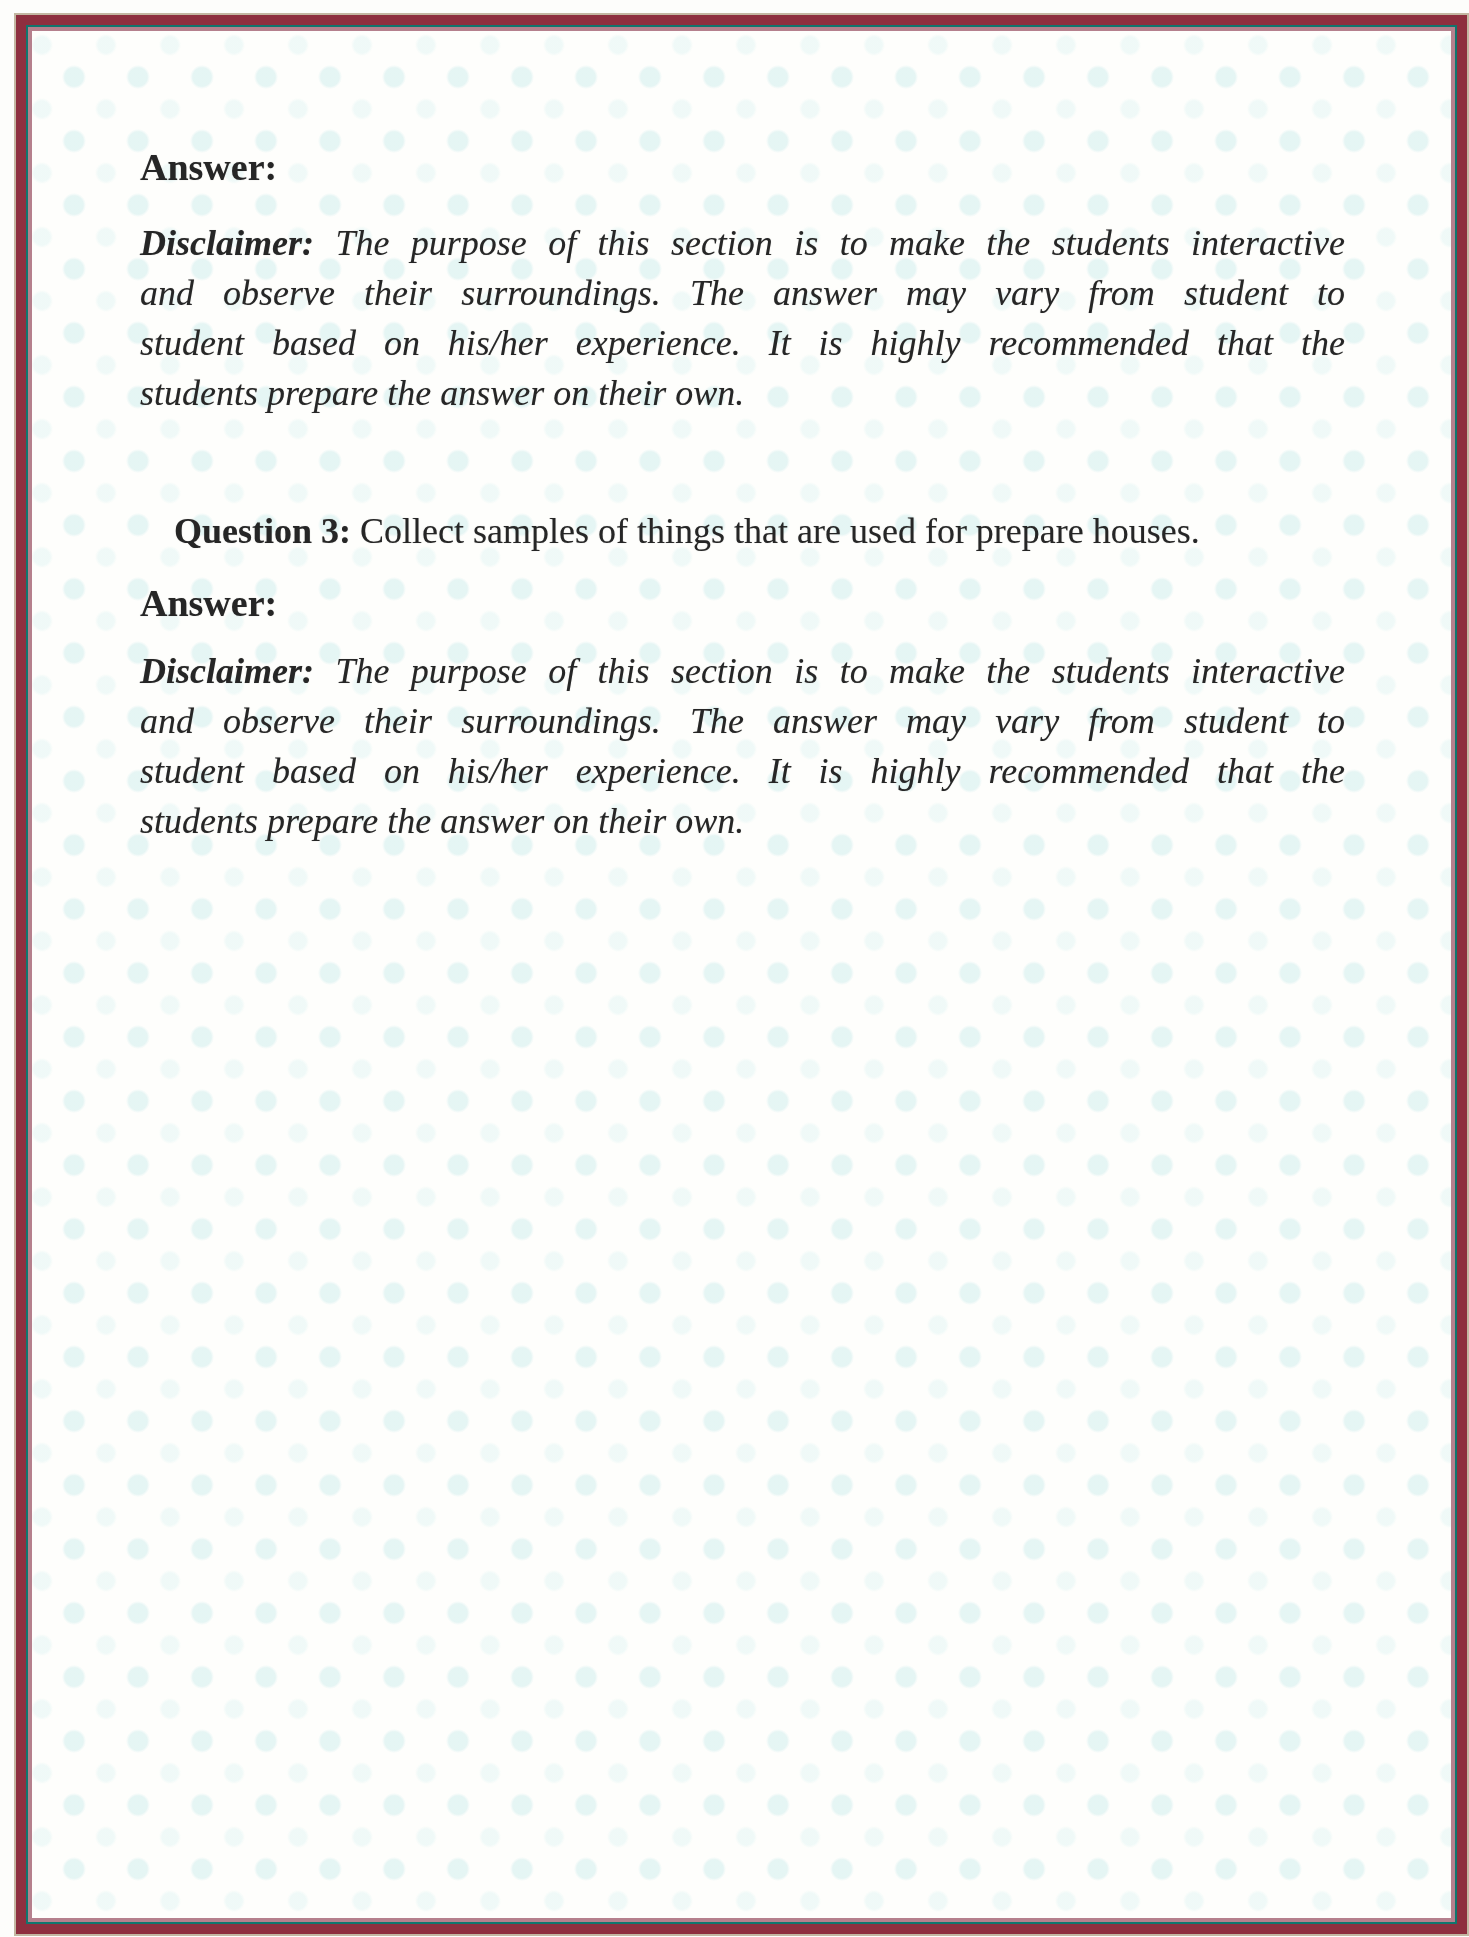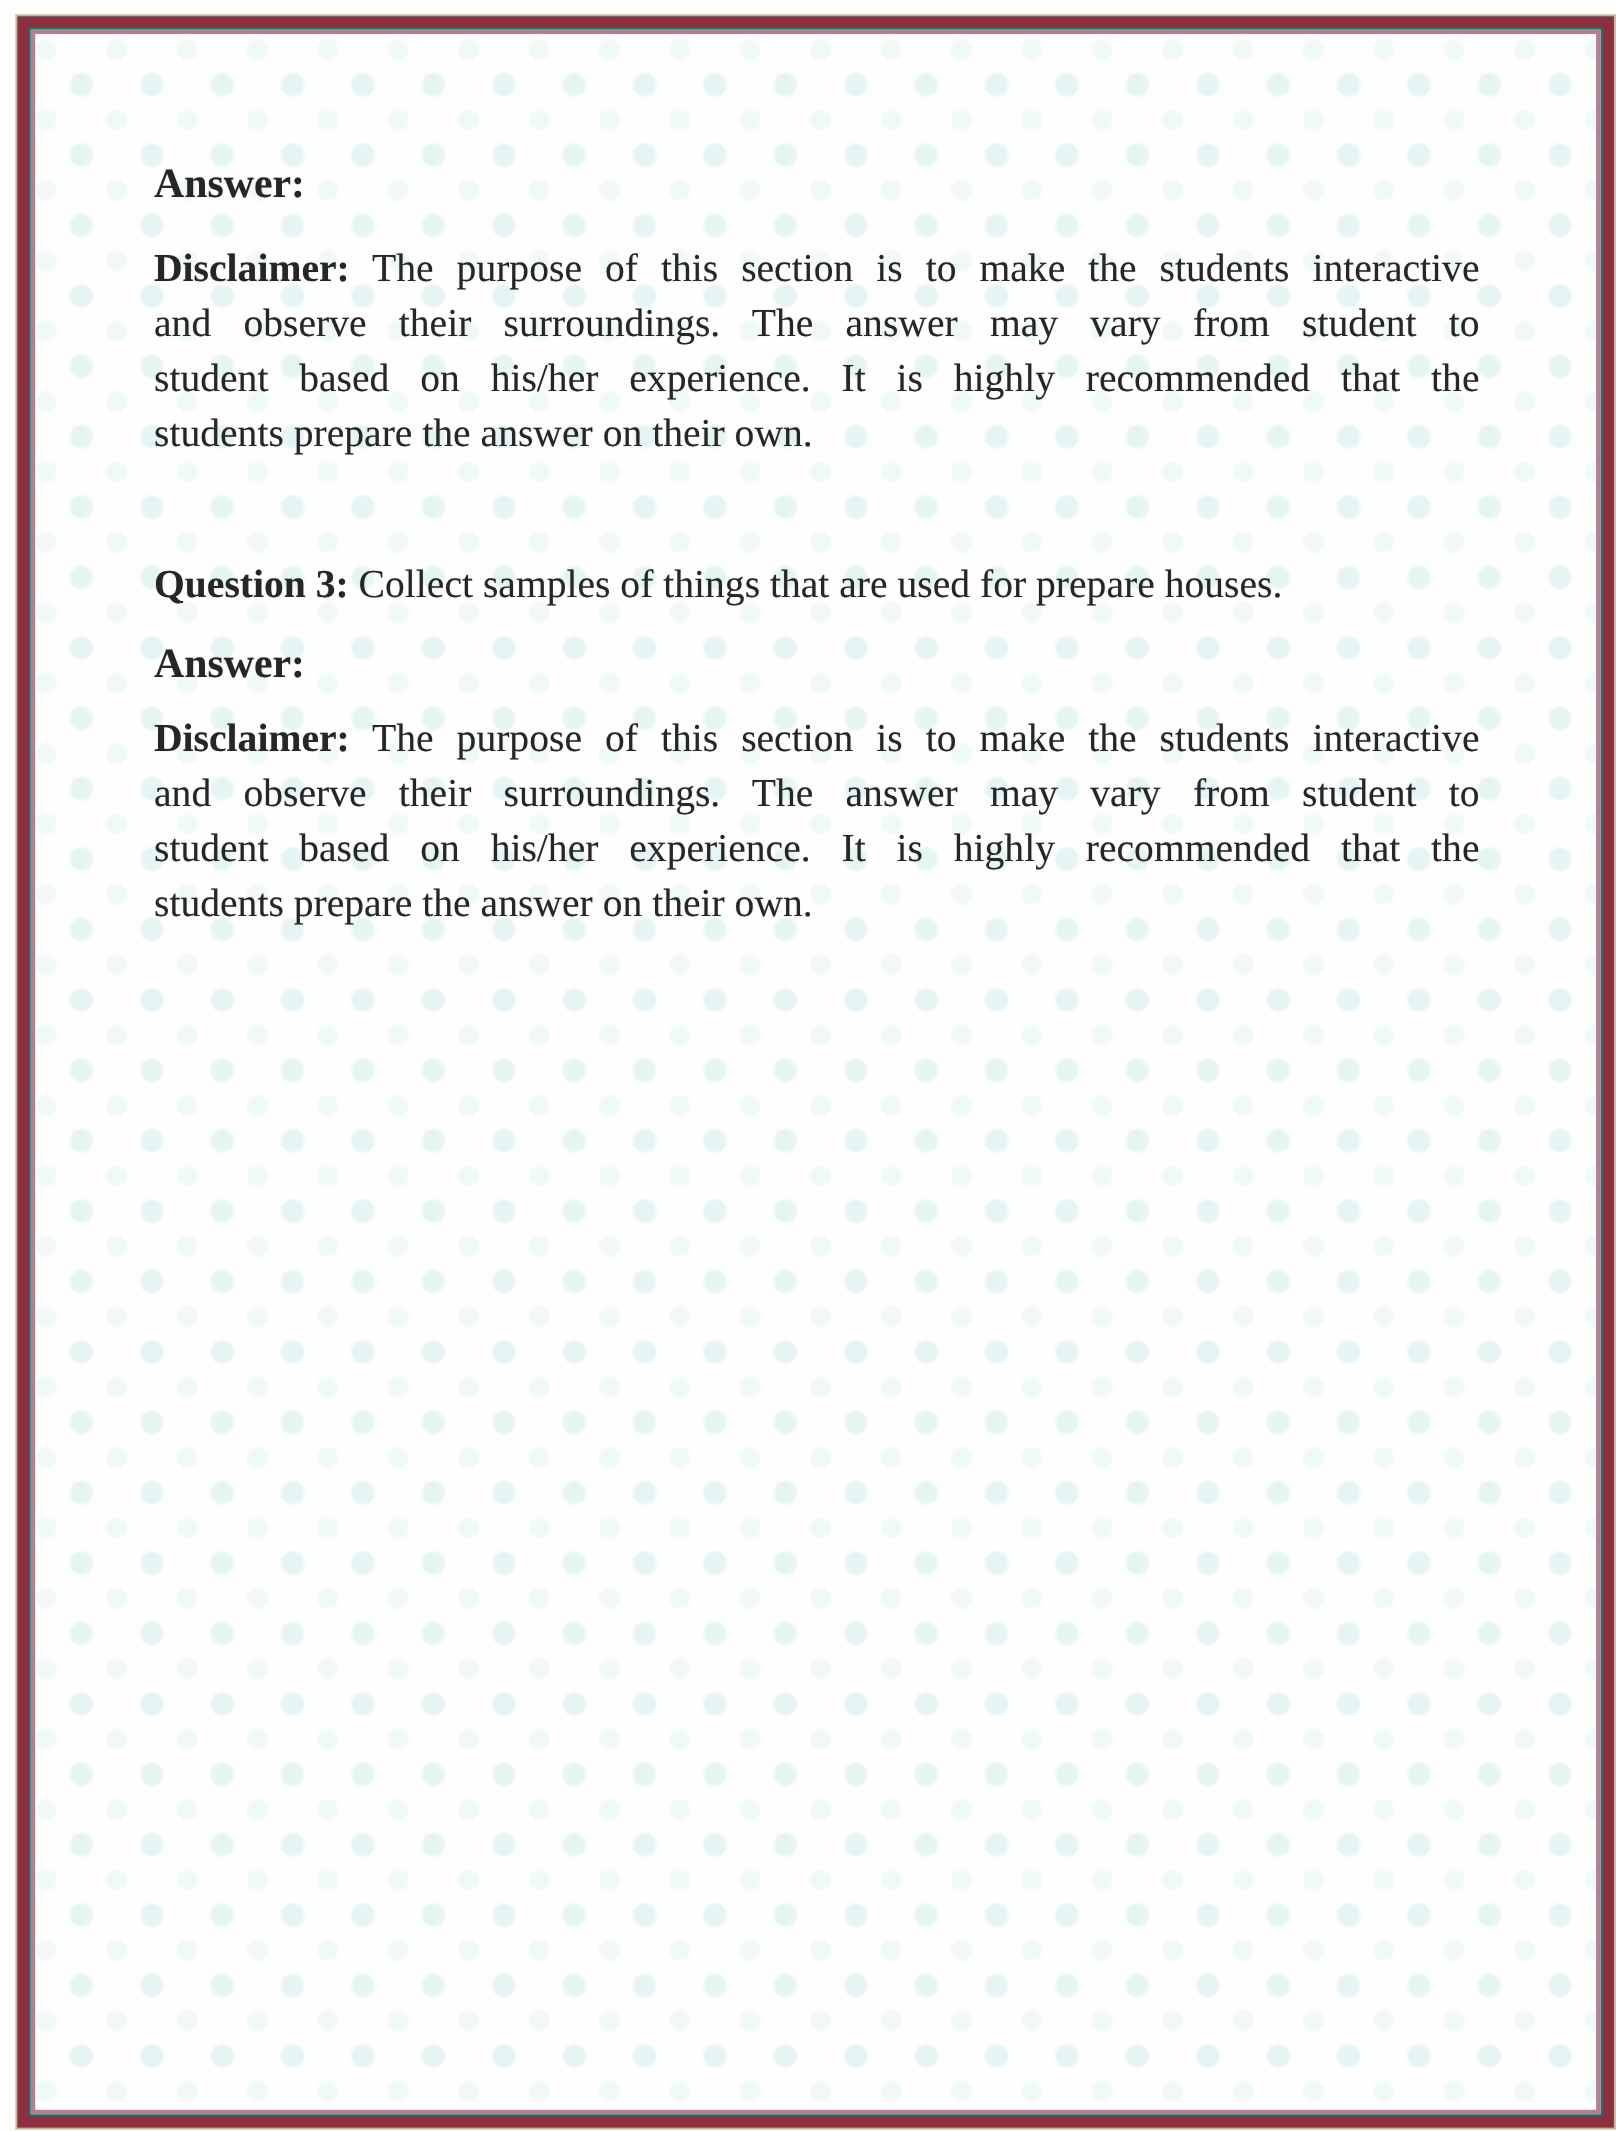--- a/index.html
+++ b/index.html
@@ -46,20 +46,21 @@
   }
   .heading {
     font-size: 38px;
     line-height: 46px;
     font-weight: bold;
     margin: 0;
   }
   .para {
     font-size: 36px;
     line-height: 50px;
+    font-style: italic;
     margin: 0;
   }
   .para .lead {
     font-weight: bold;
   }
   .pline {
     text-align: justify;
     text-align-last: justify;
   }
   .pline.last-line {
@@ -67,20 +68,21 @@
     text-align-last: left;
   }
   .question {
     font-size: 36px;
     line-height: 50px;
     font-style: normal;
     margin: 0;
   }
   .question .lead {
     font-weight: bold;
+    margin-left: 34px;
   }
 
   .mt-disc1   { margin-top: 28px; }
   .mt-quest   { margin-top: 88px; }
   .mt-answer2 { margin-top: 24px; }
   .mt-disc2   { margin-top: 20px; }
 </style>
 </head>
 <body>
 

